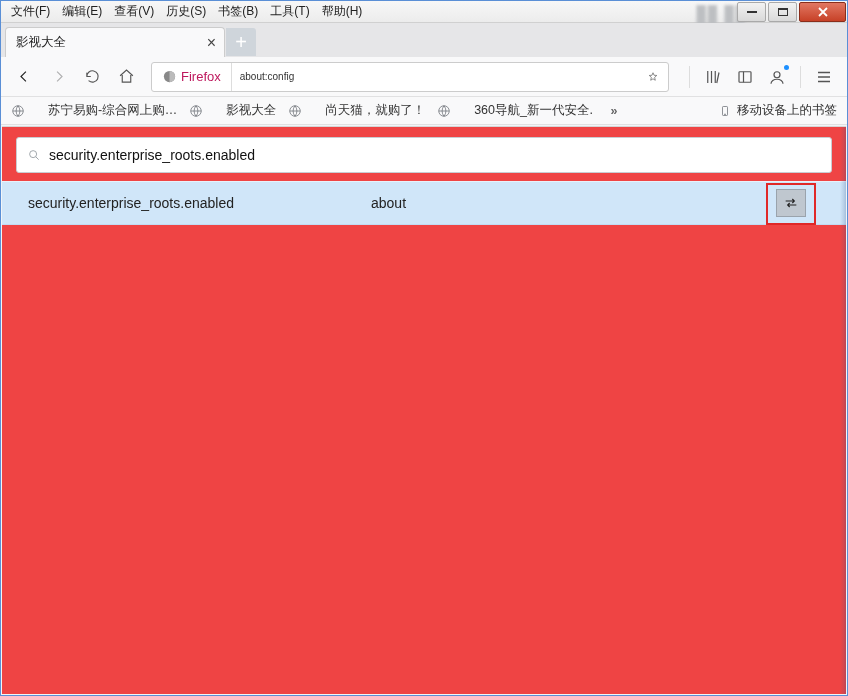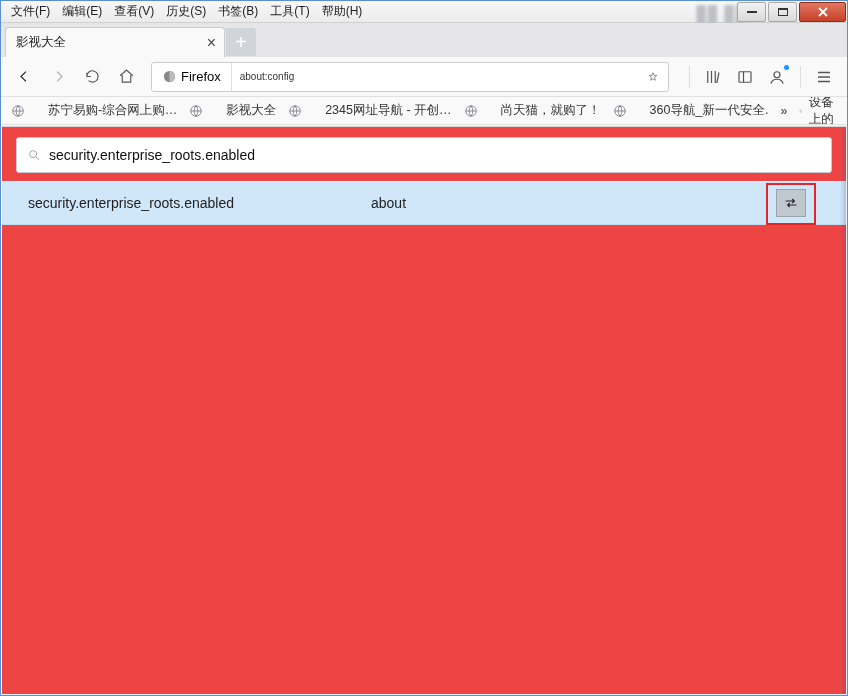--- a/index.html
+++ b/index.html
@@ -25,21 +25,21 @@
   .tab { height: 30px; width: 220px; background: #f9f9fa; border: 1px solid #ccc; border-bottom: none; border-top-left-radius: 4px; border-top-right-radius: 4px; display: flex; align-items: center; padding: 0 10px; font-size: 12.5px; color: #222; position: relative; }
   .tab .tclose { position: absolute; right: 8px; font-size: 16px; color: #444; }
   .newtab { width: 30px; height: 28px; background: #cfd5db; display: flex; align-items: center; justify-content: center; color: #fff; font-size: 20px; border-top-right-radius: 3px; margin-left:1px;margin-bottom:1px;}
 
   
   .navbar { height: 40px; background: #f9f9fa; border-bottom: 1px solid #e1e1e2; display: flex; align-items: center; padding: 0 8px; gap: 4px; }
   .navicon { width: 30px; height: 30px; display: flex; align-items: center; justify-content: center; color: #4a4a4a; border-radius: 3px; }
   .navicon svg { width: 17px; height: 17px; stroke: #555; fill: none; stroke-width: 1.6; }
   .navicon.back svg { stroke: #222; }
   .urlbar { flex: 1; height: 30px; border: 1px solid #ccc; border-radius: 3px; background: #fff; display: flex; align-items: center; min-width: 0; margin: 0 6px; }
-  .urlbar .identity { display: flex; align-items: center; gap: 4px; padding: 0 10px; border-right: 1px solid #ddd; height: 100%; color: #000000; font-size: 13px; }
+  .urlbar .identity { display: flex; align-items: center; gap: 4px; padding: 0 10px; border-right: 1px solid #ddd; height: 100%; color: #be185d; font-size: 13px; }
   .urlbar .identity svg { width: 15px; height: 15px; fill: #888; }
   .urlbar .addr { flex: 1; padding: 0 8px; font-size: 10px; color: #333; }
   .urlbar .star { padding: 0 10px; }
   .ricons { display: flex; align-items: center; gap: 2px; margin-left: 4px; }
   .ricons .sep { width: 1px; height: 22px; background: #ddd; margin: 0 6px; }
   .dot { position: absolute; width: 5px; height: 5px; background: #1e90ff; border-radius: 50%; top: 3px; right: 3px; }
   .iconwrap { position: relative; width: 30px; height: 30px; display: flex; align-items: center; justify-content: center; }
 
   
   .bmbar { height: 28px; background: #f9f9fa; display: flex; align-items: center; padding: 0 10px; gap: 12px; font-size: 12.5px; color: #333; border-bottom: 1px solid #e1e1e2; overflow: hidden; }
@@ -182,27 +182,20 @@
         <circle cx="12" cy="12" r="9"></circle>
         <path d="M3 12 H21 M12 3 a14 14 0 0 1 0 18 M12 3 a14 14 0 0 0 0 18"></path>
       </svg>
     <span>影视大全</span>
   </div>
   <div class="bm">
     <svg class="globe" viewBox="0 0 24 24">
         <circle cx="12" cy="12" r="9"></circle>
         <path d="M3 12 H21 M12 3 a14 14 0 0 1 0 18 M12 3 a14 14 0 0 0 0 18"></path>
       </svg>
-    <span>2345网址导航 - 开创…</span>
-  </div>
-  <div class="bm">
-    <svg class="globe" viewBox="0 0 24 24">
-        <circle cx="12" cy="12" r="9"></circle>
-        <path d="M3 12 H21 M12 3 a14 14 0 0 1 0 18 M12 3 a14 14 0 0 0 0 18"></path>
-      </svg>
     <span>尚天猫，就购了！</span>
   </div>
   <div class="bm">
     <svg class="globe" viewBox="0 0 24 24">
         <circle cx="12" cy="12" r="9"></circle>
         <path d="M3 12 H21 M12 3 a14 14 0 0 1 0 18 M12 3 a14 14 0 0 0 0 18"></path>
       </svg>
     <span>360导航_新一代安全.</span>
   </div>
   <div class="bmoverflow">»</div>

